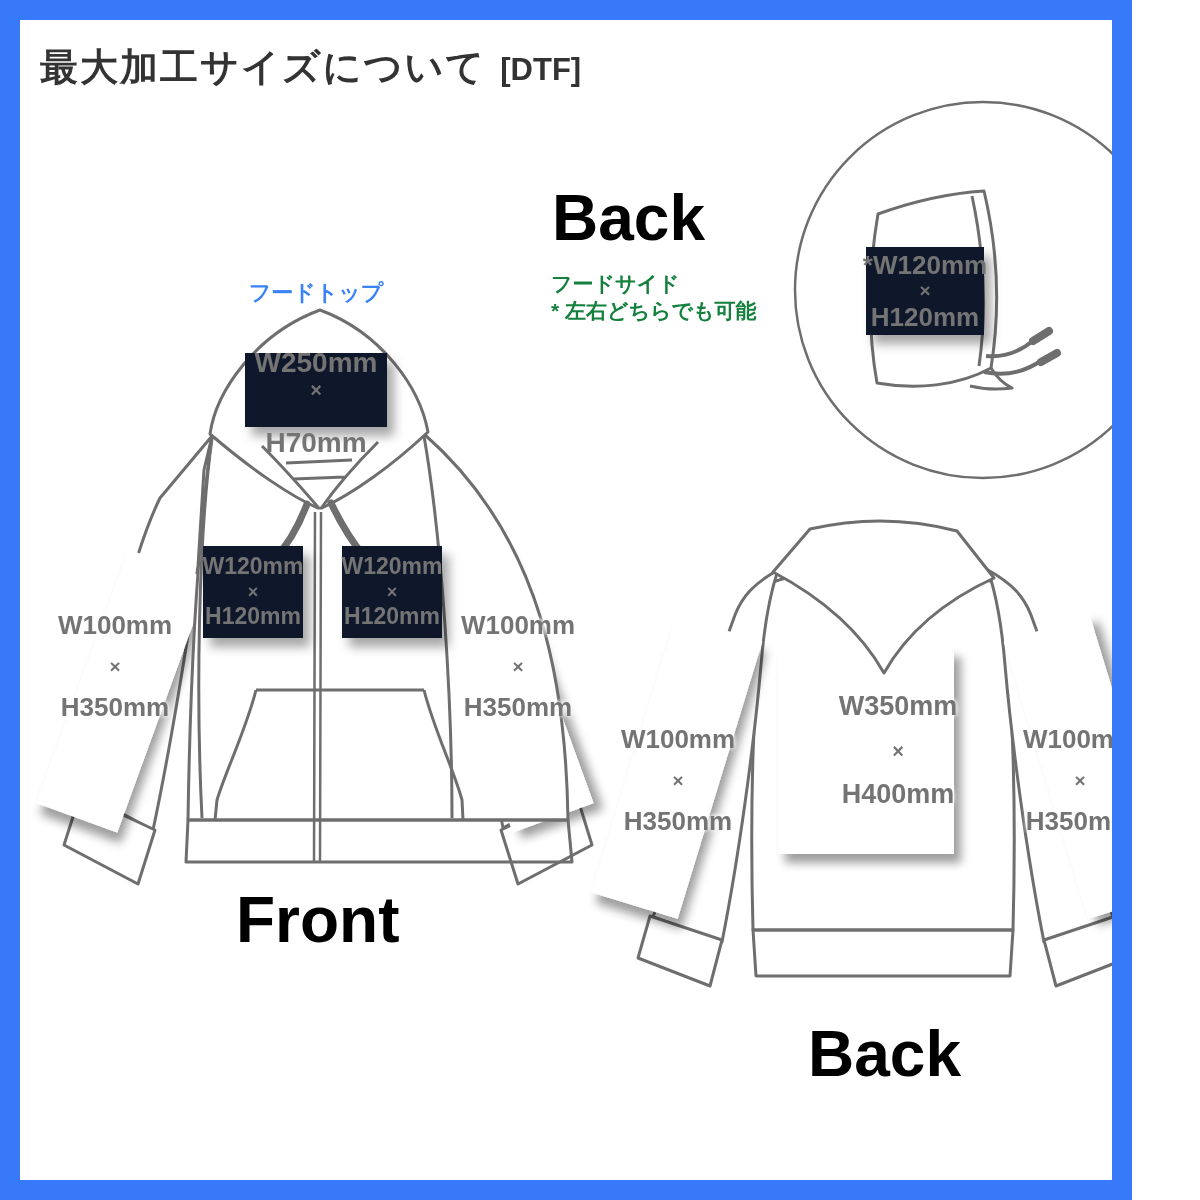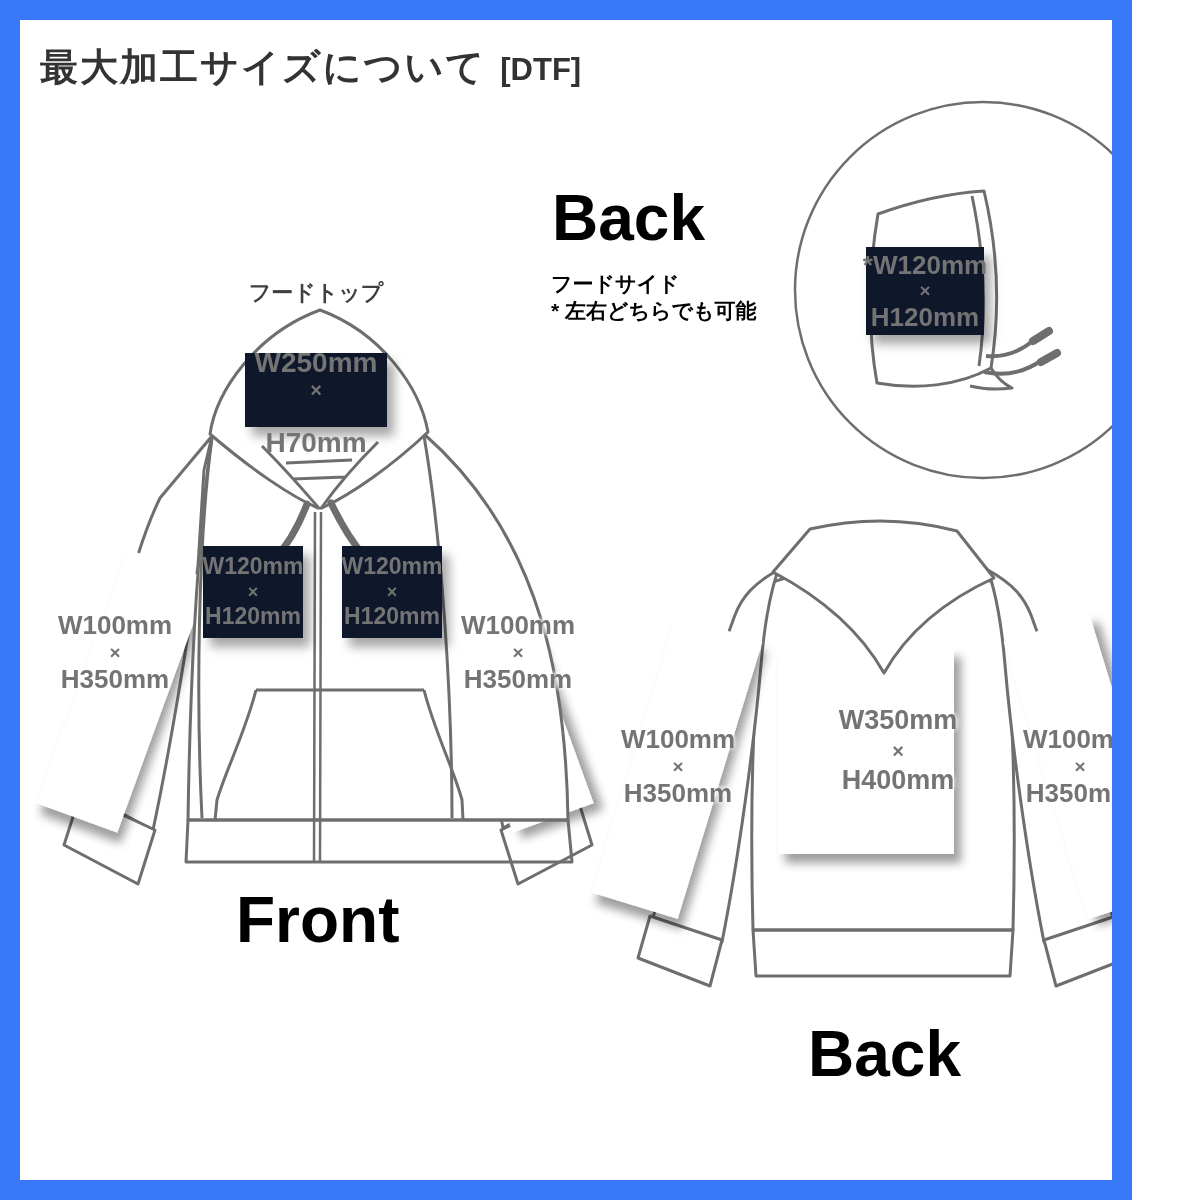--- a/index.html
+++ b/index.html
@@ -11,36 +11,36 @@
   svg.art{position:absolute;left:0;top:0;z-index:1;}
   .page-title{
     position:absolute;left:40px;top:42px;z-index:5;
     font-size:38px;font-weight:700;color:#333;letter-spacing:2px;white-space:nowrap;
   }
   .page-title .tag{font-size:31px;letter-spacing:0;margin-left:14px;}
   .big-heading{
     position:absolute;z-index:5;font-size:64px;font-weight:700;color:#000;line-height:1;white-space:nowrap;
   }
   .jp-caption{
-    position:absolute;z-index:5;font-size:21px;font-weight:700;color:#000000;line-height:27px;white-space:nowrap;
+    position:absolute;z-index:5;font-size:21px;font-weight:700;color:#15803d;line-height:27px;white-space:nowrap;
   }
   .hood-top-caption{
-    position:absolute;z-index:5;font-size:22px;font-weight:700;color:#404040;text-align:center;white-space:nowrap;
+    position:absolute;z-index:5;font-size:22px;font-weight:700;color:#3b82f6;text-align:center;white-space:nowrap;
   }
   .sizebox{
     position:absolute;z-index:10;background:#0f172a;
     box-shadow:7px 9px 10px rgba(0,0,0,.35);
     display:flex;flex-direction:column;align-items:center;justify-content:center;
     color:#747474;font-weight:700;text-align:center;line-height:1.02;overflow:visible;
   }
   .sizetext{
     position:absolute;z-index:12;
     display:flex;flex-direction:column;align-items:center;justify-content:center;
     color:#747474;font-weight:700;text-align:center;line-height:1.02;
-    text-shadow:0 0 5px #fff,0 0 5px #fff;white-space:nowrap;
+    text-shadow:0 0 5px #fff,0 0 5px #fff;white-space:nowrap;gap:14px;
   }
   .dim{white-space:nowrap;}
   .times{font-weight:700;}
   
   .fs-hood .dim{font-size:28px;margin-top:27px;}   .fs-hood .times{font-size:20px;margin:2px 0;}
   .fs-chest .dim{font-size:23px;}  .fs-chest .times{font-size:18px;margin:4px 0;}
   .fs-side .dim{font-size:26px;}   .fs-side .times{font-size:19px;margin:3px 0;}
   .fs-back .dim{font-size:27px;}   .fs-back .times{font-size:20px;margin:6px 0;}
   .fs-sleeve .dim{font-size:26px;} .fs-sleeve .times{font-size:19px;margin:4px 0;}
 </style>

